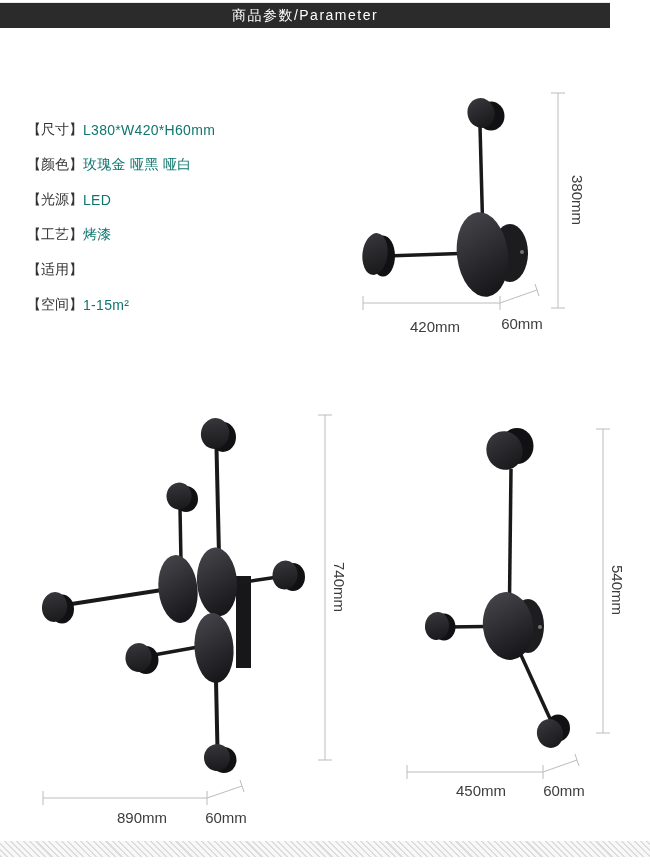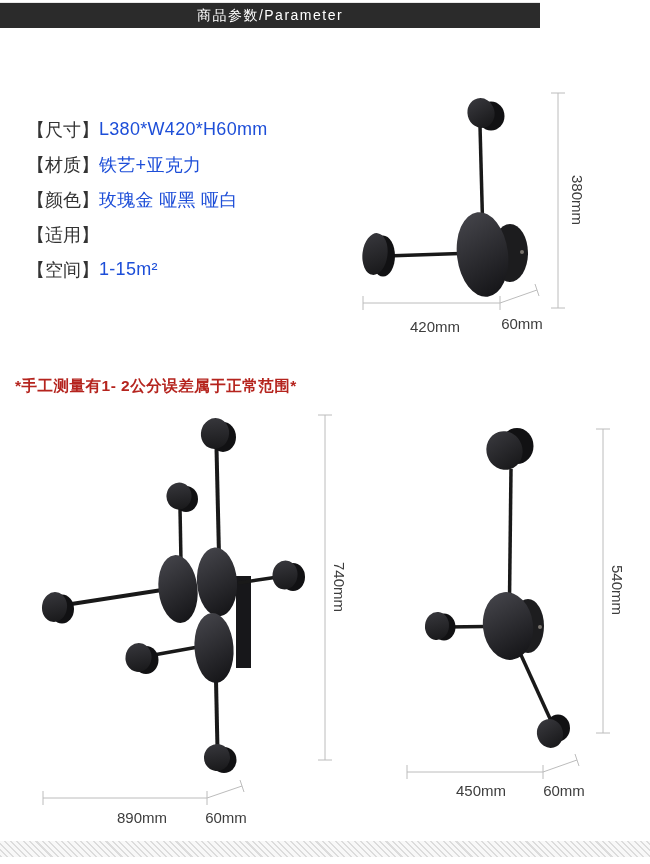--- a/index.html
+++ b/index.html
@@ -3,36 +3,36 @@
 <meta charset="utf-8">
 <style>
   * { margin:0; padding:0; box-sizing:border-box; }
   html,body { background:#ffffff; }
   body { font-family:"Liberation Sans","DejaVu Sans",sans-serif; }
   .page {
     position:relative; width:650px; height:864px;
     background:#ffffff; overflow:hidden; margin:0 auto;
   }
   .header {
-    position:absolute; top:2px; left:0; width:540px; height:26px;
+    position:absolute; top:2px; left:0; width:610px; height:26px;
     background:#2b2b2b; border-top:1px solid #e8e8e8;
     display:flex; align-items:center; justify-content:center;
   }
   .header span {
     color:#ffffff; font-size:14px; letter-spacing:1.5px; font-weight:500;
   }
   .specs {
     position:absolute; left:27px; top:112px; width:320px;
   }
   .spec-row {
     height:35px; display:flex; align-items:center;
-    font-size:18px; color:#3c3c3c; white-space:nowrap;
+    font-size:14px; color:#3c3c3c; white-space:nowrap;
   }
   .spec-label { color:#333333; }
-  .spec-value { color:#1d4ed8; letter-spacing:0.3px; }
+  .spec-value { color:#0f766e; letter-spacing:0.3px; }
   .note {
     position:absolute; left:15px; top:376px;
     font-size:15.5px; font-weight:bold; color:#b5241e; letter-spacing:0.5px;
     white-space:nowrap;
   }
   .diagram { position:absolute; }
   .diagram svg { display:block; }
   .dim-line { stroke:#bcbcbc; stroke-width:1; }
   .dim-text { font-size:15px; fill:#3d3d3d; font-family:"Liberation Sans","DejaVu Sans",sans-serif; }
   .rod { stroke:#191919; }
@@ -62,37 +62,40 @@
   <div class="header">
     <span>商品参数/Parameter</span>
   </div>
 
   <div class="specs">
     <div class="spec-row">
       <span class="spec-label">【尺寸】</span>
         <span class="spec-value">L380*W420*H60mm</span>
     </div>
     <div class="spec-row">
-      <span class="spec-label">【材质】</span>
-        <span class="spec-value">铁艺+亚克力</span>
-    </div>
-    <div class="spec-row">
       <span class="spec-label">【颜色】</span>
         <span class="spec-value">玫瑰金 哑黑 哑白</span>
     </div>
     <div class="spec-row">
+      <span class="spec-label">【光源】</span>
+        <span class="spec-value">LED</span>
+    </div>
+    <div class="spec-row">
+      <span class="spec-label">【工艺】</span>
+        <span class="spec-value">烤漆</span>
+    </div>
+    <div class="spec-row">
       <span class="spec-label">【适用】</span>
     </div>
     <div class="spec-row">
       <span class="spec-label">【空间】</span>
         <span class="spec-value">1-15m²</span>
     </div>
   </div>
 
-  <div class="note">*手工测量有1- 2公分误差属于正常范围*</div>
 
   <div class="diagram" style="left:340px; top:60px;">
     <svg width="310" height="300" viewBox="0 0 310 300">
       <g>
         <ellipse cx="170" cy="193" rx="18" ry="29" fill="#1c1c1e"></ellipse>
         <circle cx="182" cy="192" r="2" fill="#77726c"></circle>
         <line class="rod" x1="140" y1="66" x2="142.5" y2="160" stroke-width="3.5"></line>
         <line class="rod" x1="46" y1="196" x2="120" y2="193.5" stroke-width="3.5"></line>
         <ellipse cx="151" cy="56" rx="13.5" ry="14.5" fill="#111113"></ellipse>
         <ellipse cx="141" cy="53" rx="13.5" ry="15" fill="url(#gs)" transform="rotate(-14 141 53)"></ellipse>

